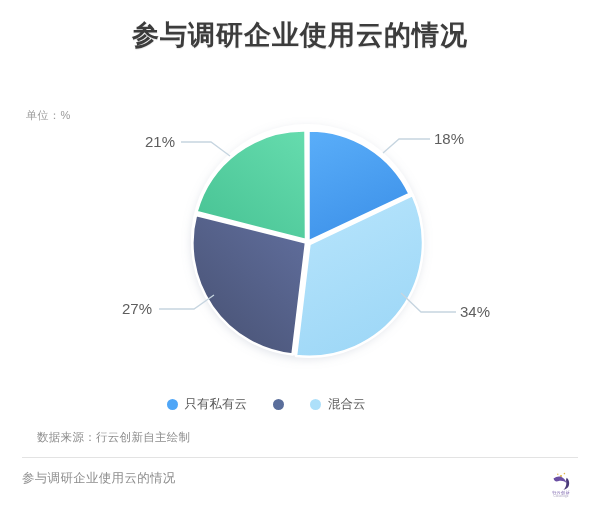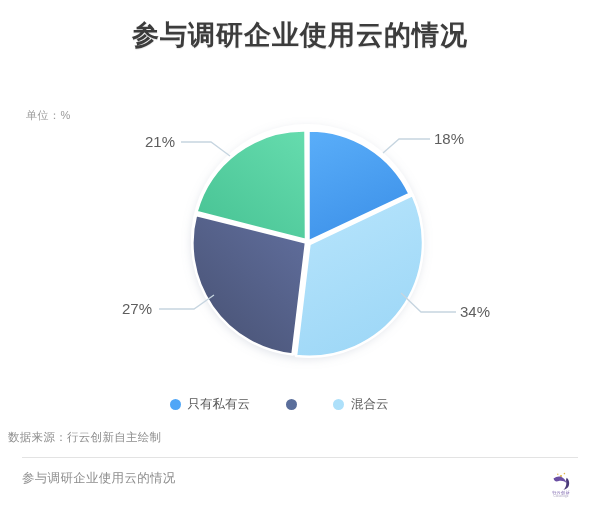--- a/index.html
+++ b/index.html
@@ -61,27 +61,27 @@
 
   .slice-label {
     font-family: "Liberation Sans", "DejaVu Sans", sans-serif;
     font-size: 15px;
     fill: #5e5e5e;
   }
 
   
   .legend {
     position: absolute;
-    left: 13px;
+    left: 0;
     top: 396px;
     width: 532px;
     display: flex;
     justify-content: center;
     align-items: center;
-    gap: 36px;
+    gap: 26px;
   }
   .legend-item {
     display: flex;
     align-items: center;
     gap: 7px;
   }
   .legend-dot {
     width: 11px;
     height: 11px;
     border-radius: 50%;
@@ -89,21 +89,21 @@
   }
   .legend-label {
     font-size: 12.5px;
     color: #5a5a5a;
     white-space: nowrap;
   }
 
   
   .source {
     position: absolute;
-    left: 8px;
+    left: 37px;
     top: 430px;
     font-size: 11.5px;
     color: #8d8d8d;
     letter-spacing: 0.3px;
   }
   .divider {
     position: absolute;
     left: 22px;
     top: 457px;
     width: 556px;

